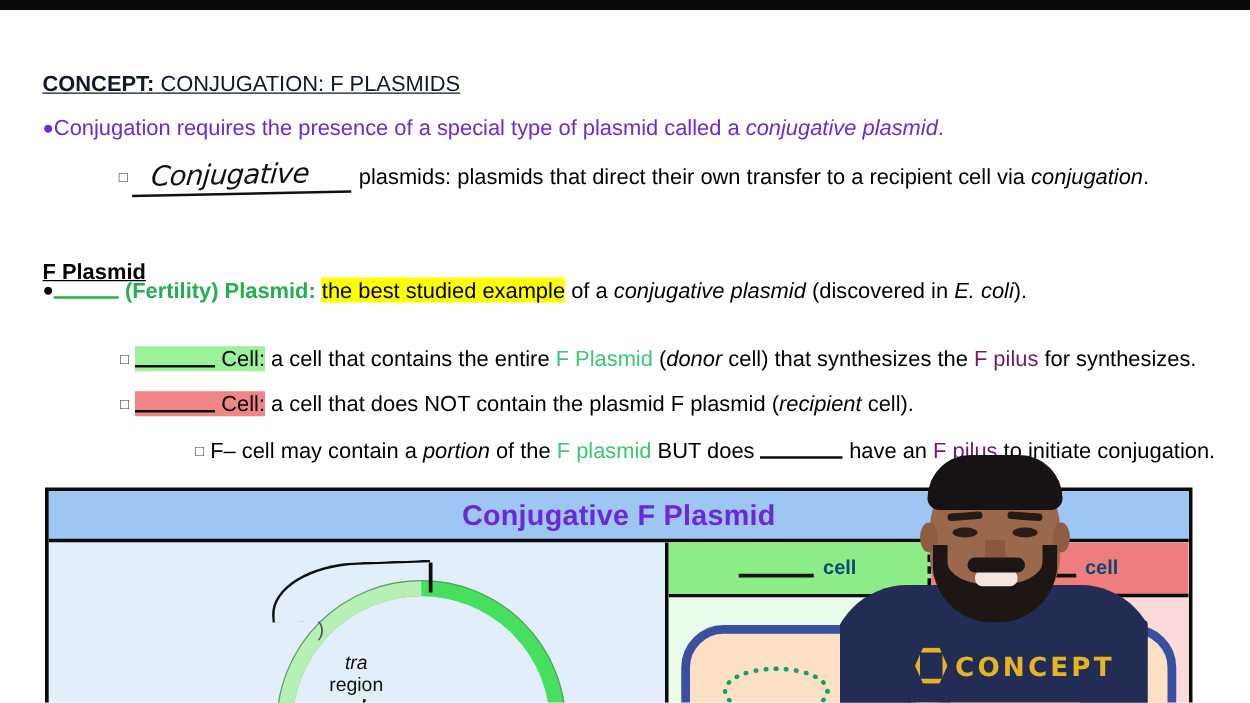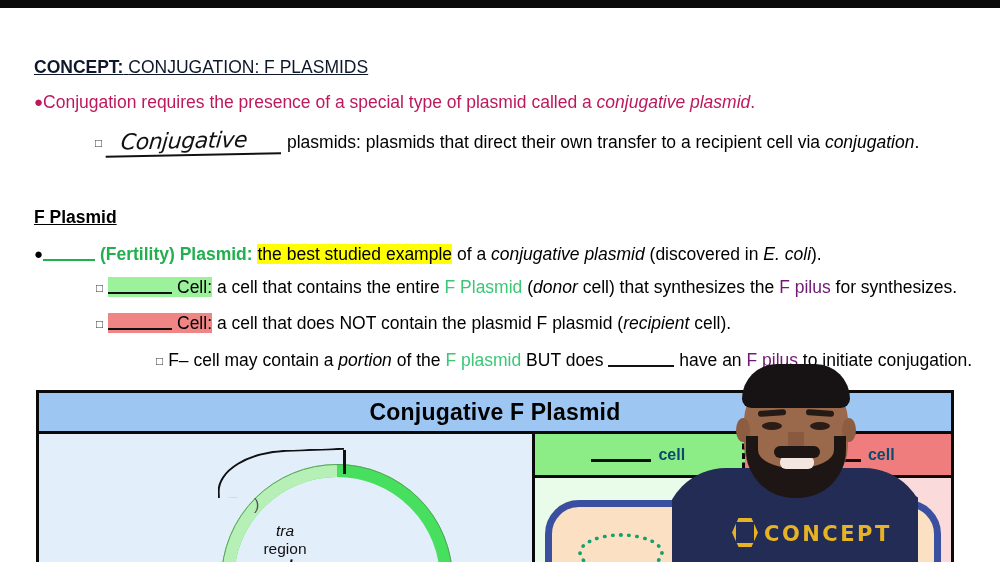--- a/index.html
+++ b/index.html
@@ -18,21 +18,21 @@
   
   .concept-line {
     position:absolute; left:34px; top:49px;
     font-size:17.5px; color:#0f172a; white-space:nowrap;
   }
   .concept-line .lbl { font-weight:bold; text-decoration:underline; }
   .concept-line .rest { text-decoration:underline; }
 
   .bullet1 {
     position:absolute; left:34px; top:84px;
-    font-size:17.5px; color:#be185d; white-space:nowrap;
+    font-size:17.5px; color:#6d28d9; white-space:nowrap;
   }
   .dot { font-size:15px; vertical-align:1px; }
   .sq { font-size:12px; color:#333; vertical-align:1.5px; }
 
   .hand-row { position:absolute; left:95px; top:120px; font-size:17.5px; white-space:nowrap; }
   .handwriting {
     display:inline-block; position:relative;
     font-family:"DejaVu Sans", sans-serif;
     font-size:22px; font-style:italic; font-weight:400;
     letter-spacing:-0.5px; color:#111;
@@ -42,21 +42,21 @@
   .handwriting::after{
     content:""; position:absolute; left:0; right:0; bottom:-2px; height:1.6px; background:#111;
     transform: skewX(6deg);
   }
 
   .sect-title {
     position:absolute; left:34px; top:199px; font-size:17.5px; font-weight:bold;
     text-decoration:underline; color:#000;
   }
 
-  .bullet2 { position:absolute; left:34px; top:236px; font-size:17.5px; white-space:nowrap; }
+  .bullet2 { position:absolute; left:34px; top:214px; font-size:17.5px; white-space:nowrap; }
   .bullet3 { position:absolute; left:96px; top:269px; font-size:17.5px; white-space:nowrap; }
   .bullet4 { position:absolute; left:96px; top:305px; font-size:17.5px; white-space:nowrap; }
   .bullet5 { position:absolute; left:156px; top:342px; font-size:17.5px; white-space:nowrap;text-align:center; }
 
   .green-txt { color:#22b04f; font-weight:bold; }
   .green-plain { color:#3cc776; }
   .orange-txt { color:#701a75; }
   .it { font-style:italic; }
   .b { font-weight:normal; }
   .hl-yellow { background:#ffff00; }
@@ -70,21 +70,21 @@
 
   
   .diagram {
     position:absolute; left:36px; top:382px; width:918px; height:180px;
     border:3px solid #0a0a0a; background:#fff; overflow:hidden;
   }
   .dg-title {
     position:absolute; left:0; top:0; width:100%; height:41px;
     background:#9dc7f2; border-bottom:3px solid #0a0a0a;
     display:flex; align-items:center; justify-content:center;
-    font-size:23px; font-weight:bold; color:#000000; letter-spacing:0.2px;
+    font-size:23px; font-weight:bold; color:#6d28d9; letter-spacing:0.2px;
   }
   .dg-body { position:absolute; top:41px; left:0; right:0; bottom:0; display:flex; }
   .panel-left {
     position:relative; width:496px; background:#e3eefb; border-right:3px solid #0a0a0a; overflow:hidden;
   }
   .panel-right { position:relative; flex:1; background:#fff; overflow:hidden; }
 
   
   .ring-outer {
     position:absolute; left:182px; top:30px; width:232px; height:232px; border-radius:50%;

